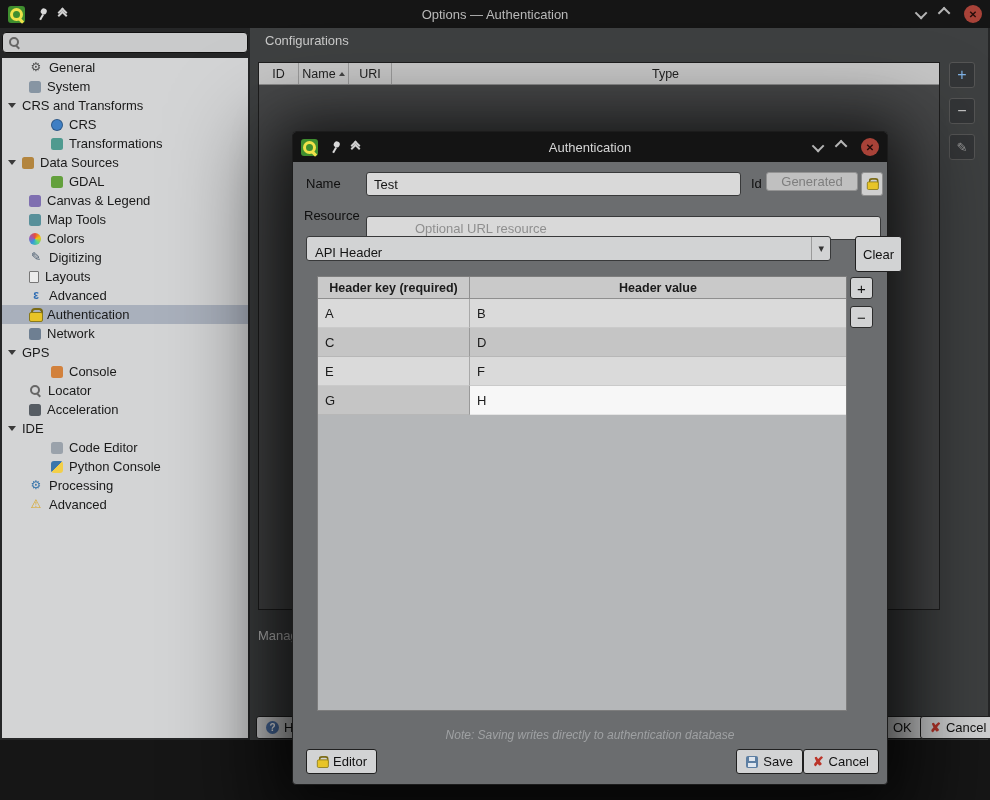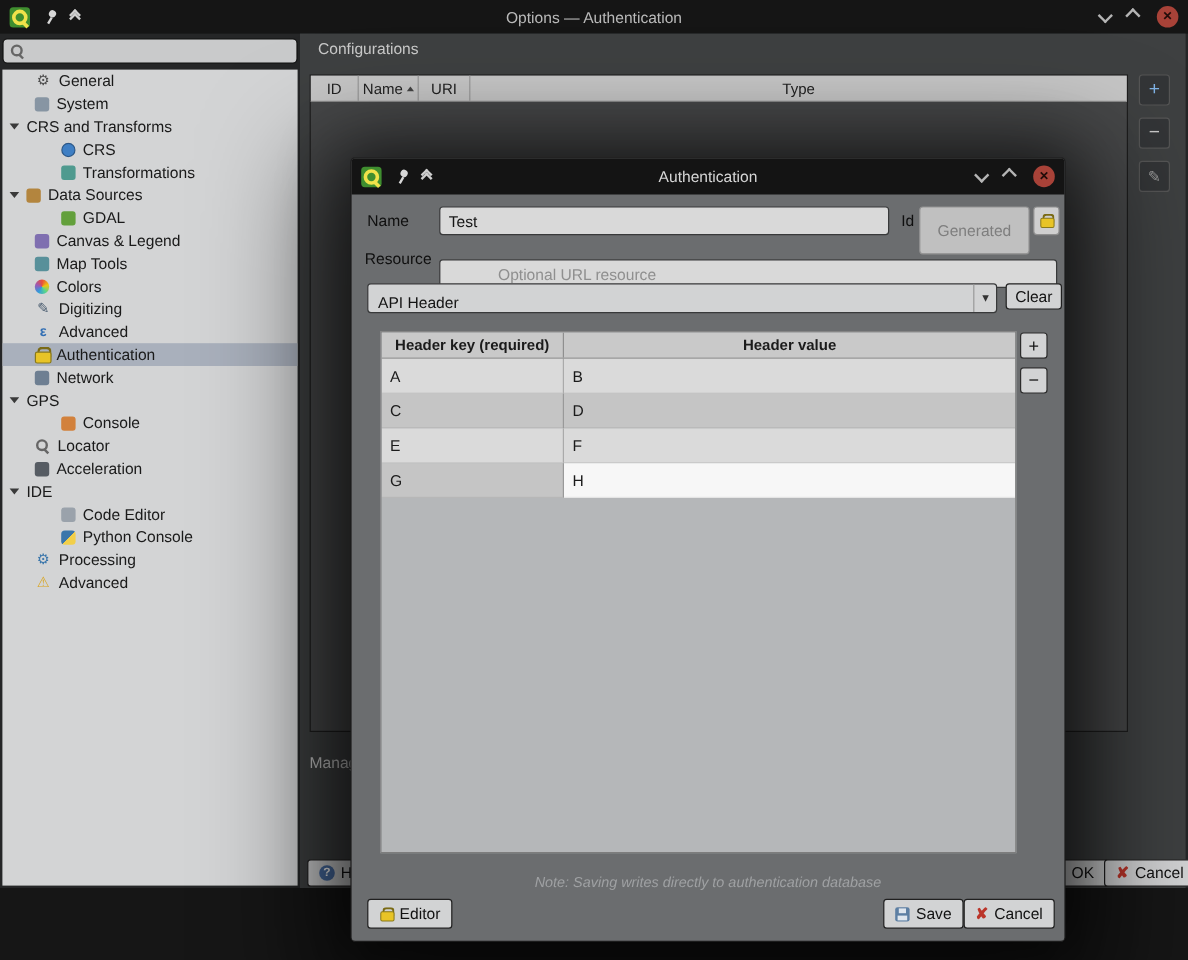--- a/index.html
+++ b/index.html
@@ -95,31 +95,31 @@
   .dlg-tb{height:30px;background:#141414;border-radius:3px 3px 0 0;display:flex;align-items:center;
           padding:0 8px;gap:11px;position:relative;}
   .dlg-tb .tb-title{color:#d6d6d6;}
   .dlg-label{position:absolute;color:#0f0f0f;font-size:13px;line-height:24px;}
   .txt{position:absolute;height:24px;background:#d9d9d9;border:1px solid #38393a;border-radius:3px;
        padding:0 7px;font:13px "Liberation Sans",sans-serif;color:#161616;outline:none;}
   .txt::placeholder{color:#8f8f8f;}
   .lab-name{left:13px;top:40px;}
   .in-name{left:73px;top:40px;width:375px;}
   .lab-id{left:458px;top:40px;}
-  .gen-btn{position:absolute;left:473px;top:40px;width:92px;height:40px;background:#c0c0c0;color:#7e7e7e;
+  .gen-btn{position:absolute;left:473px;top:40px;width:92px;height:19px;background:#c0c0c0;color:#7e7e7e;
            border:1px solid #939393;border-radius:3px;font:13px "Liberation Sans",sans-serif;}
   .lock-btn{position:absolute;left:568px;top:40px;width:22px;height:24px;background:#cfcfcf;border:1px solid #8f8f8f;
             border-radius:3px;display:flex;align-items:center;justify-content:center;padding:0;cursor:pointer;}
   .lab-res{left:11px;top:72px;}
   .in-res{left:73px;top:84px;width:515px;padding-left:48px;}
   .combo{position:absolute;left:13px;top:104px;width:525px;height:25px;background:#d2d3d4;border:1px solid #38393a;
          border-radius:3px;display:flex;align-items:flex-end;justify-content:space-between;padding:0 0 0 8px;
          font-size:13px;color:#141414;cursor:pointer;}
   .combo-arrow{border-left:1px solid #9a9a9a;height:100%;display:flex;align-items:center;padding:0 6px;color:#333;font-size:11px;}
-  .clear-btn{position:absolute;left:545px;top:104px;height:22px;padding:0 7px;}
+  .clear-btn{position:absolute;left:562px;top:104px;height:36px;padding:0 7px;}
 
   .hdr-table{position:absolute;left:24px;top:144px;width:530px;height:435px;border:1px solid #7d7d7d;
              background:#b5b7b9;overflow:hidden;}
   .ht-head{height:22px;background:#c9c9c9;display:flex;border-bottom:1px solid #8f8f8f;position:relative;z-index:2;}
   .ht-hcell{display:flex;align-items:center;justify-content:center;font-size:12.5px;font-weight:600;color:#1b1b1b;}
   .ht-hcell.key{width:152px;border-right:1px solid #8f8f8f;}
   .ht-hcell.val{flex:1;}
   .ht-row{height:29px;display:flex;position:relative;z-index:2;}
   .ht-row.lt .ht-cell{background:#dadada;}
   .ht-row.dk .ht-cell{background:#c5c5c5;}
@@ -212,20 +212,24 @@
           </div>
           <div class="side-row lvl1">
             <span class="ic ic-wheel"></span>
             <span class="side-label">Colors</span>
           </div>
           <div class="side-row lvl1">
             <span class="ic ic-glyph" style="color: rgb(68, 87, 107);">✎</span>
             <span class="side-label">Digitizing</span>
           </div>
           <div class="side-row lvl1">
+            <span class="ic ic-page"></span>
+            <span class="side-label">Layouts</span>
+          </div>
+          <div class="side-row lvl1">
             <span class="ic ic-glyph" style="color: rgb(47, 109, 179); font-weight: bold;">ε</span>
             <span class="side-label">Advanced</span>
           </div>
           <div class="side-row lvl1 selected">
             <span class="ic ic-lock"></span>
             <span class="side-label">Authentication</span>
           </div>
           <div class="side-row lvl1">
             <span class="ic ic-box" style="background: rgb(110, 127, 146);"></span>
             <span class="side-label">Network</span>

